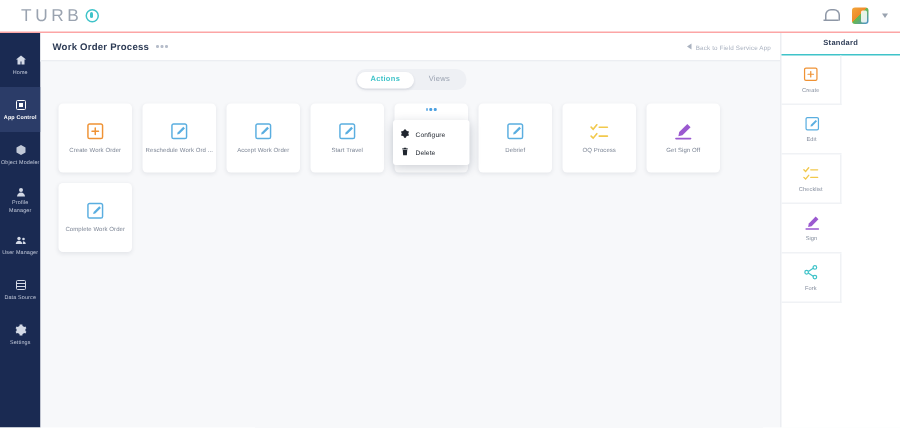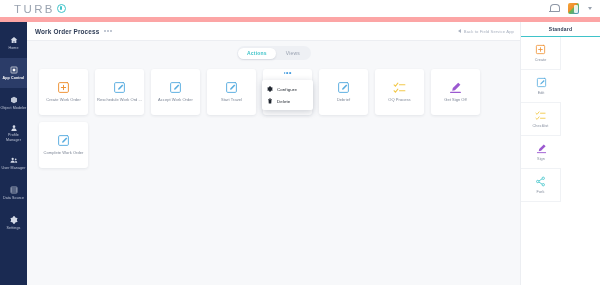--- a/index.html
+++ b/index.html
@@ -7,21 +7,21 @@
     width: 600px; height: 285px;
     background: #ffffff;
     font-family: "Liberation Sans", sans-serif;
     overflow: hidden;
   }
   .app { position: relative; width: 600px; height: 285px; background:#ffffff; }
 
   
   .topbar {
     position: absolute; left:0; top:0; width:600px; height:22px;
-    background:#ffffff; border-bottom:5px solid #fca5a5;
+    background:#ffffff; border-bottom:1px solid #fca5a5;
     display:flex; align-items:center; justify-content:space-between;
     padding: 0 8px 0 14px;
   }
   .logo { display:flex; align-items:center; gap:1px; }
   .logo-text {
     font-size:11.5px; letter-spacing:2.4px; color:#9aa3b0; font-weight:400;
   }
   .logo-o {
     width:9px; height:9px; border-radius:50%;
     border:1.8px solid #3fc3c9; margin-left:1px; position:relative;

